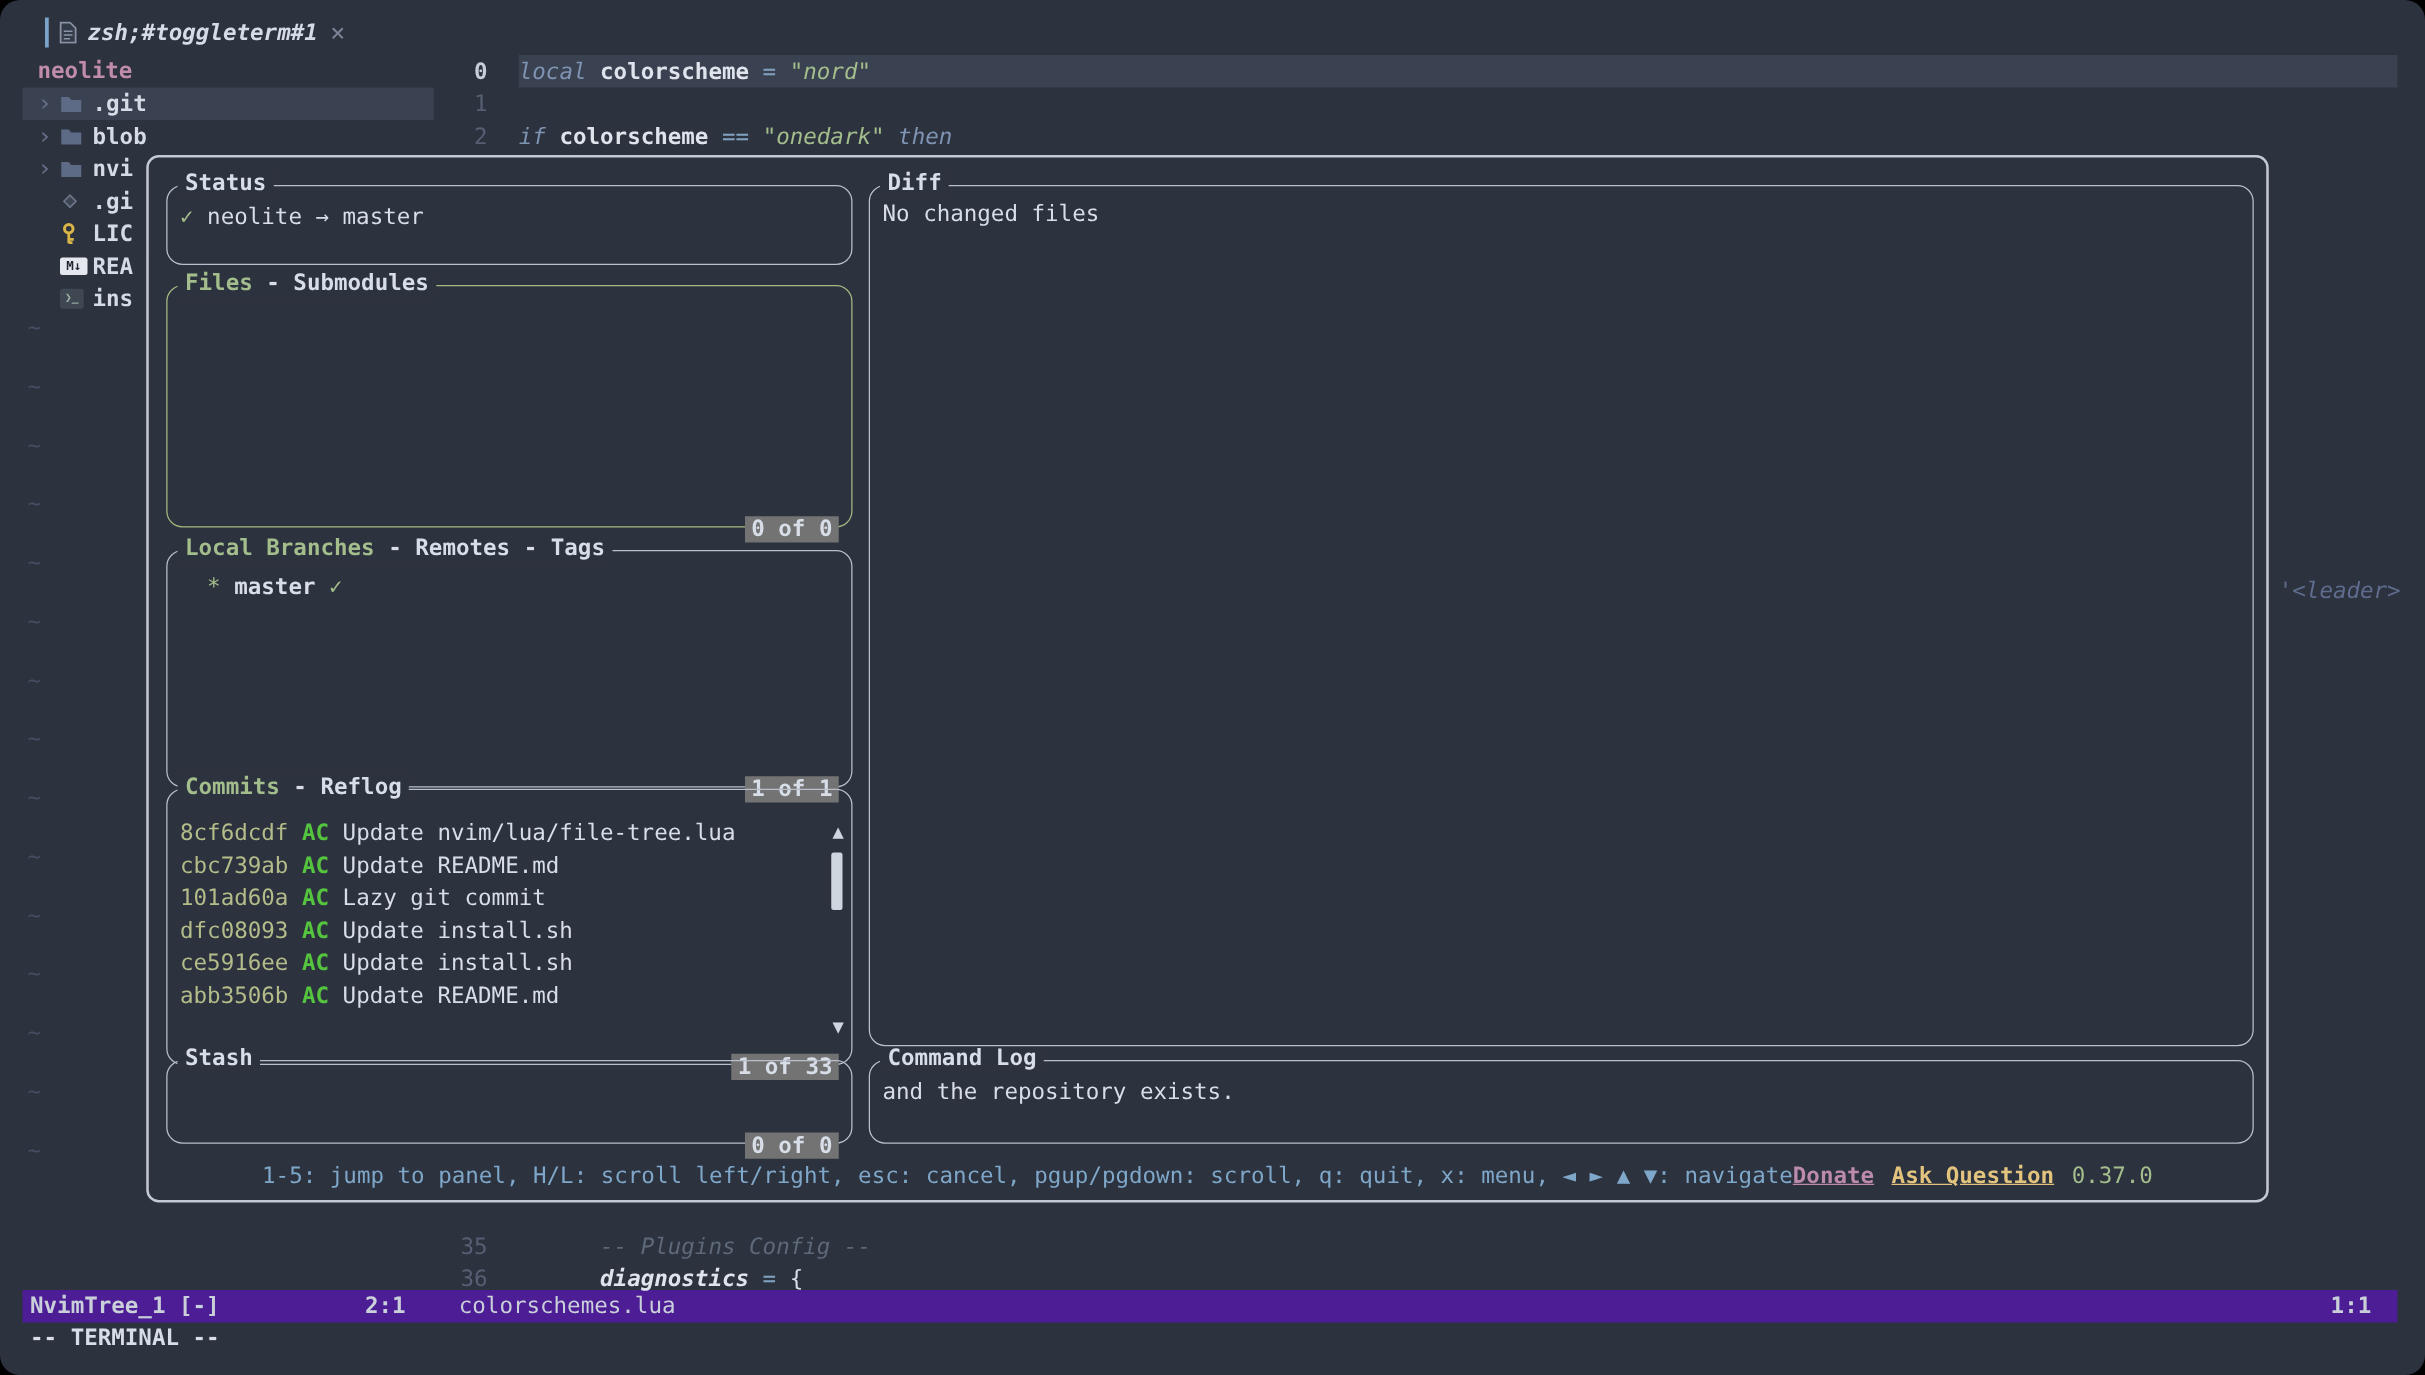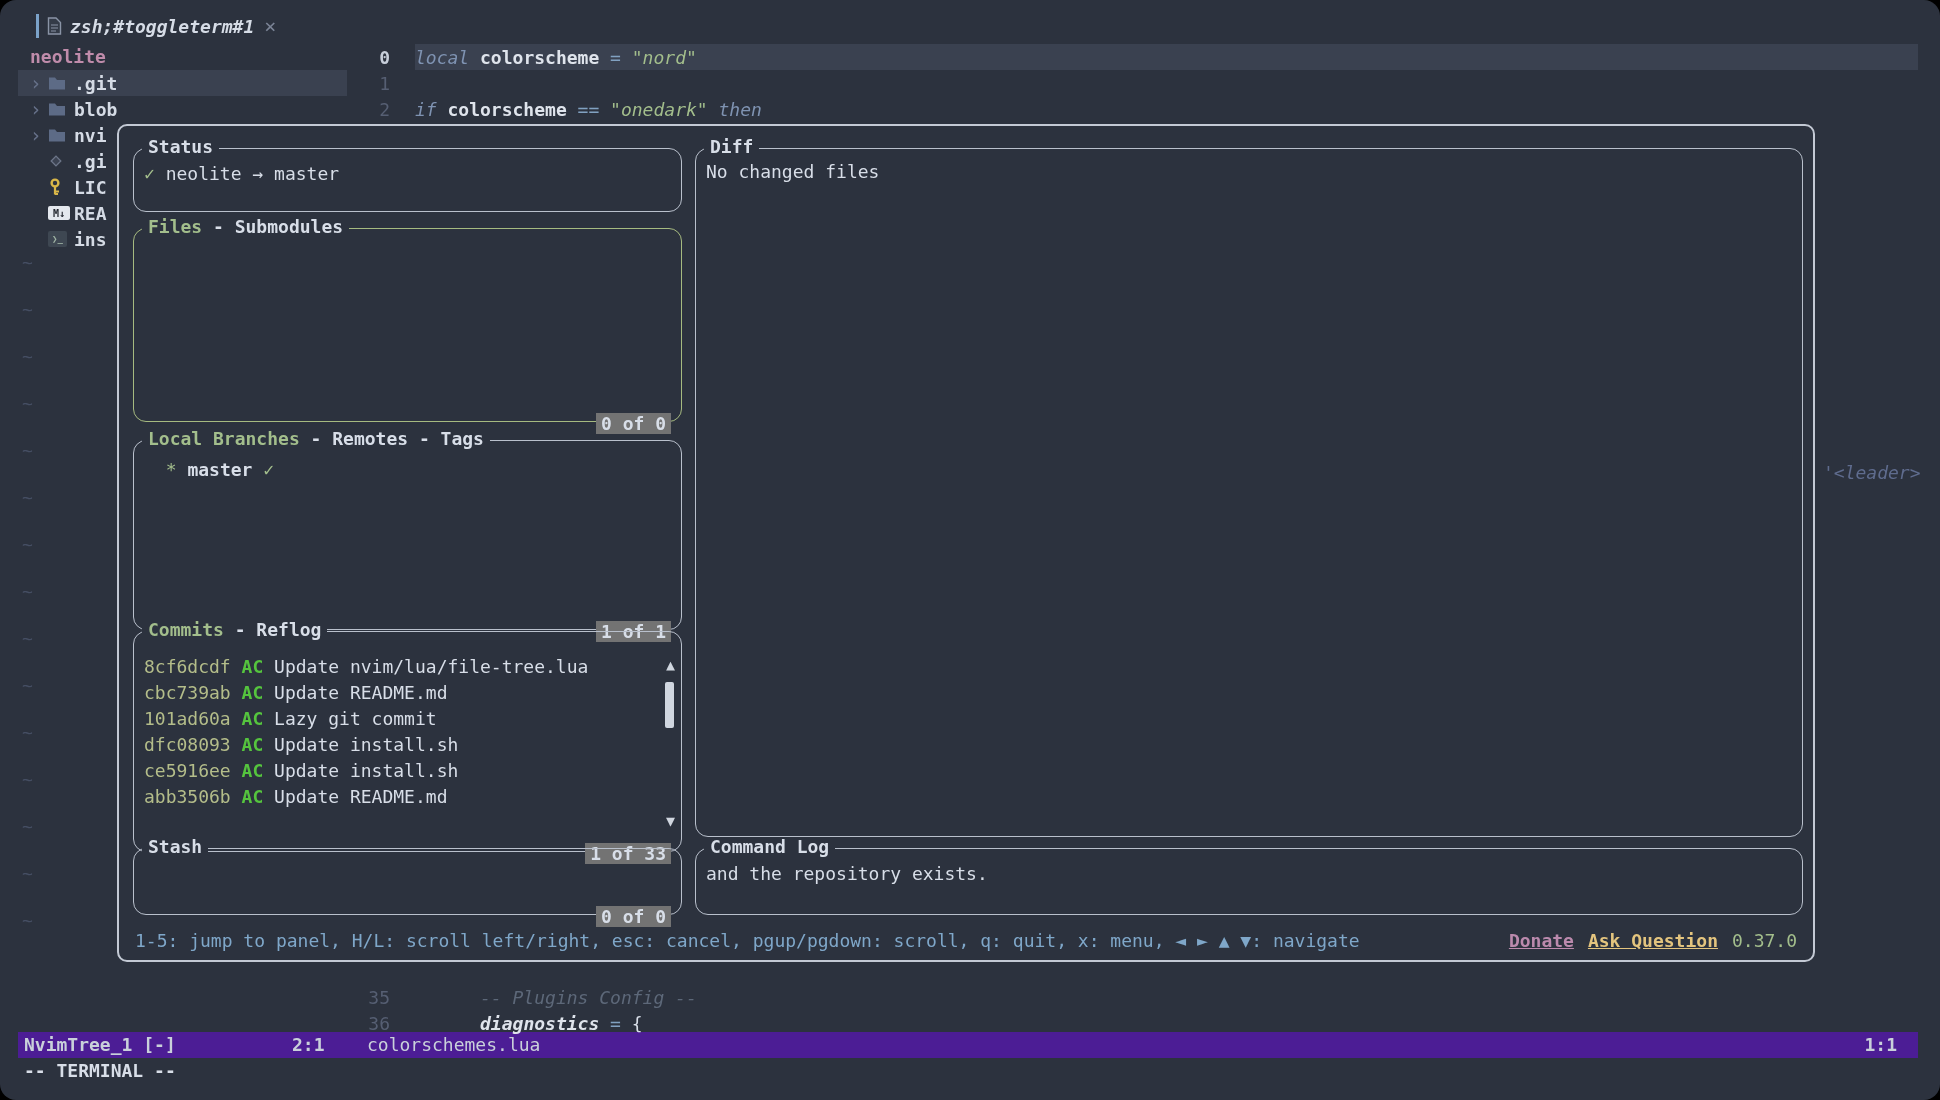--- a/index.html
+++ b/index.html
@@ -53,21 +53,21 @@
   .p-count{position:absolute;bottom:-13px;right:10px;background:#737373;padding:0 5px;color:#d8dee8;font-weight:600;white-space:pre;}
   .p-body{position:absolute;left:10px;right:10px;top:16px;bottom:4px;overflow:hidden;}
   .row{height:26px;line-height:26px;white-space:pre;color:#d8dee8;}
   .grn{color:#a3be8c;}
   .commit-hash{color:#b4bd8a;}
   .commit-author{color:#55c43e;font-weight:700;}
   .scroll-up,.scroll-down{position:absolute;right:6px;color:#d0d6df;font-size:15px;line-height:1;cursor:pointer;}
   .scroll-up{top:26px;}
   .scroll-down{bottom:22px;}
   .scroll-thumb{position:absolute;right:7px;top:50px;width:9px;height:46px;background:#d0d6df;border-radius:2px;cursor:grab;}
-  .keybar{position:absolute;left:16px;right:16px;top:800px;height:28px;display:flex;justify-content:space-between;align-items:center;}
+  .keybar{position:absolute;left:16px;right:16px;top:800px;height:28px;display:flex;justify-content:center;align-items:center;}
   .kb-left{color:#7fa7c9;white-space:pre;}
   .kb-right{display:flex;gap:14px;align-items:center;white-space:pre;}
   .lnk-donate{color:#bb8aad;text-decoration:underline;font-weight:600;cursor:pointer;}
   .lnk-ask{color:#e3c47e;text-decoration:underline;font-weight:600;cursor:pointer;}
   .ver{color:#a3be8c;}
   
   .statusline{position:absolute;left:18px;right:22px;top:1032px;height:26px;background:#4c1d95;}
   .statusline span{position:absolute;line-height:26px;color:#c9d0da;font-weight:600;white-space:pre;}
   .sl-name{left:6px;}
   .sl-pos{left:274px;}

